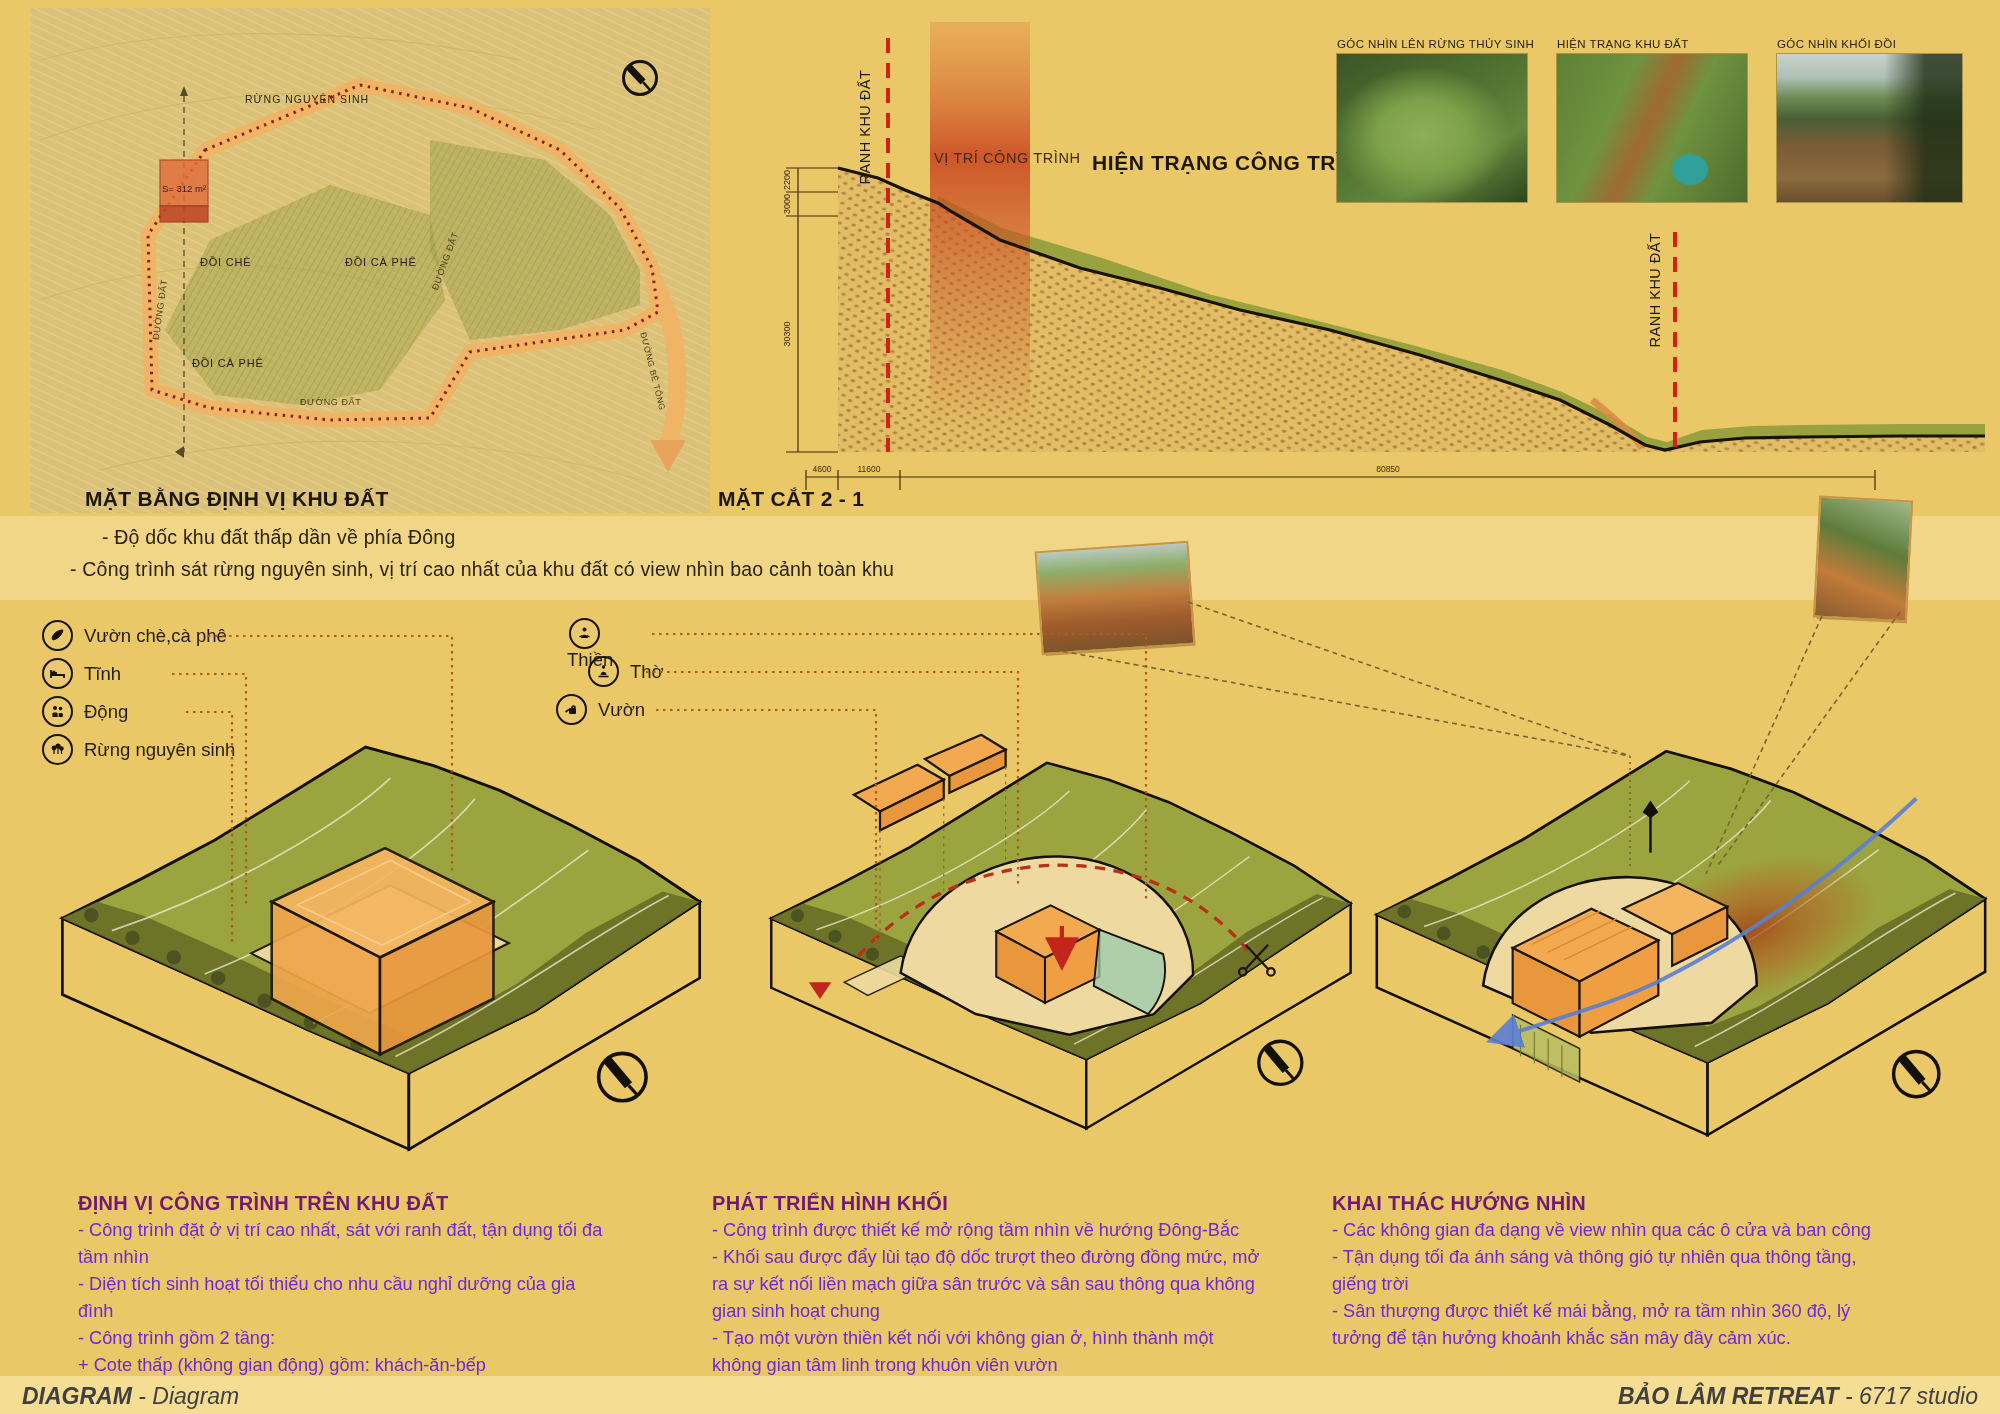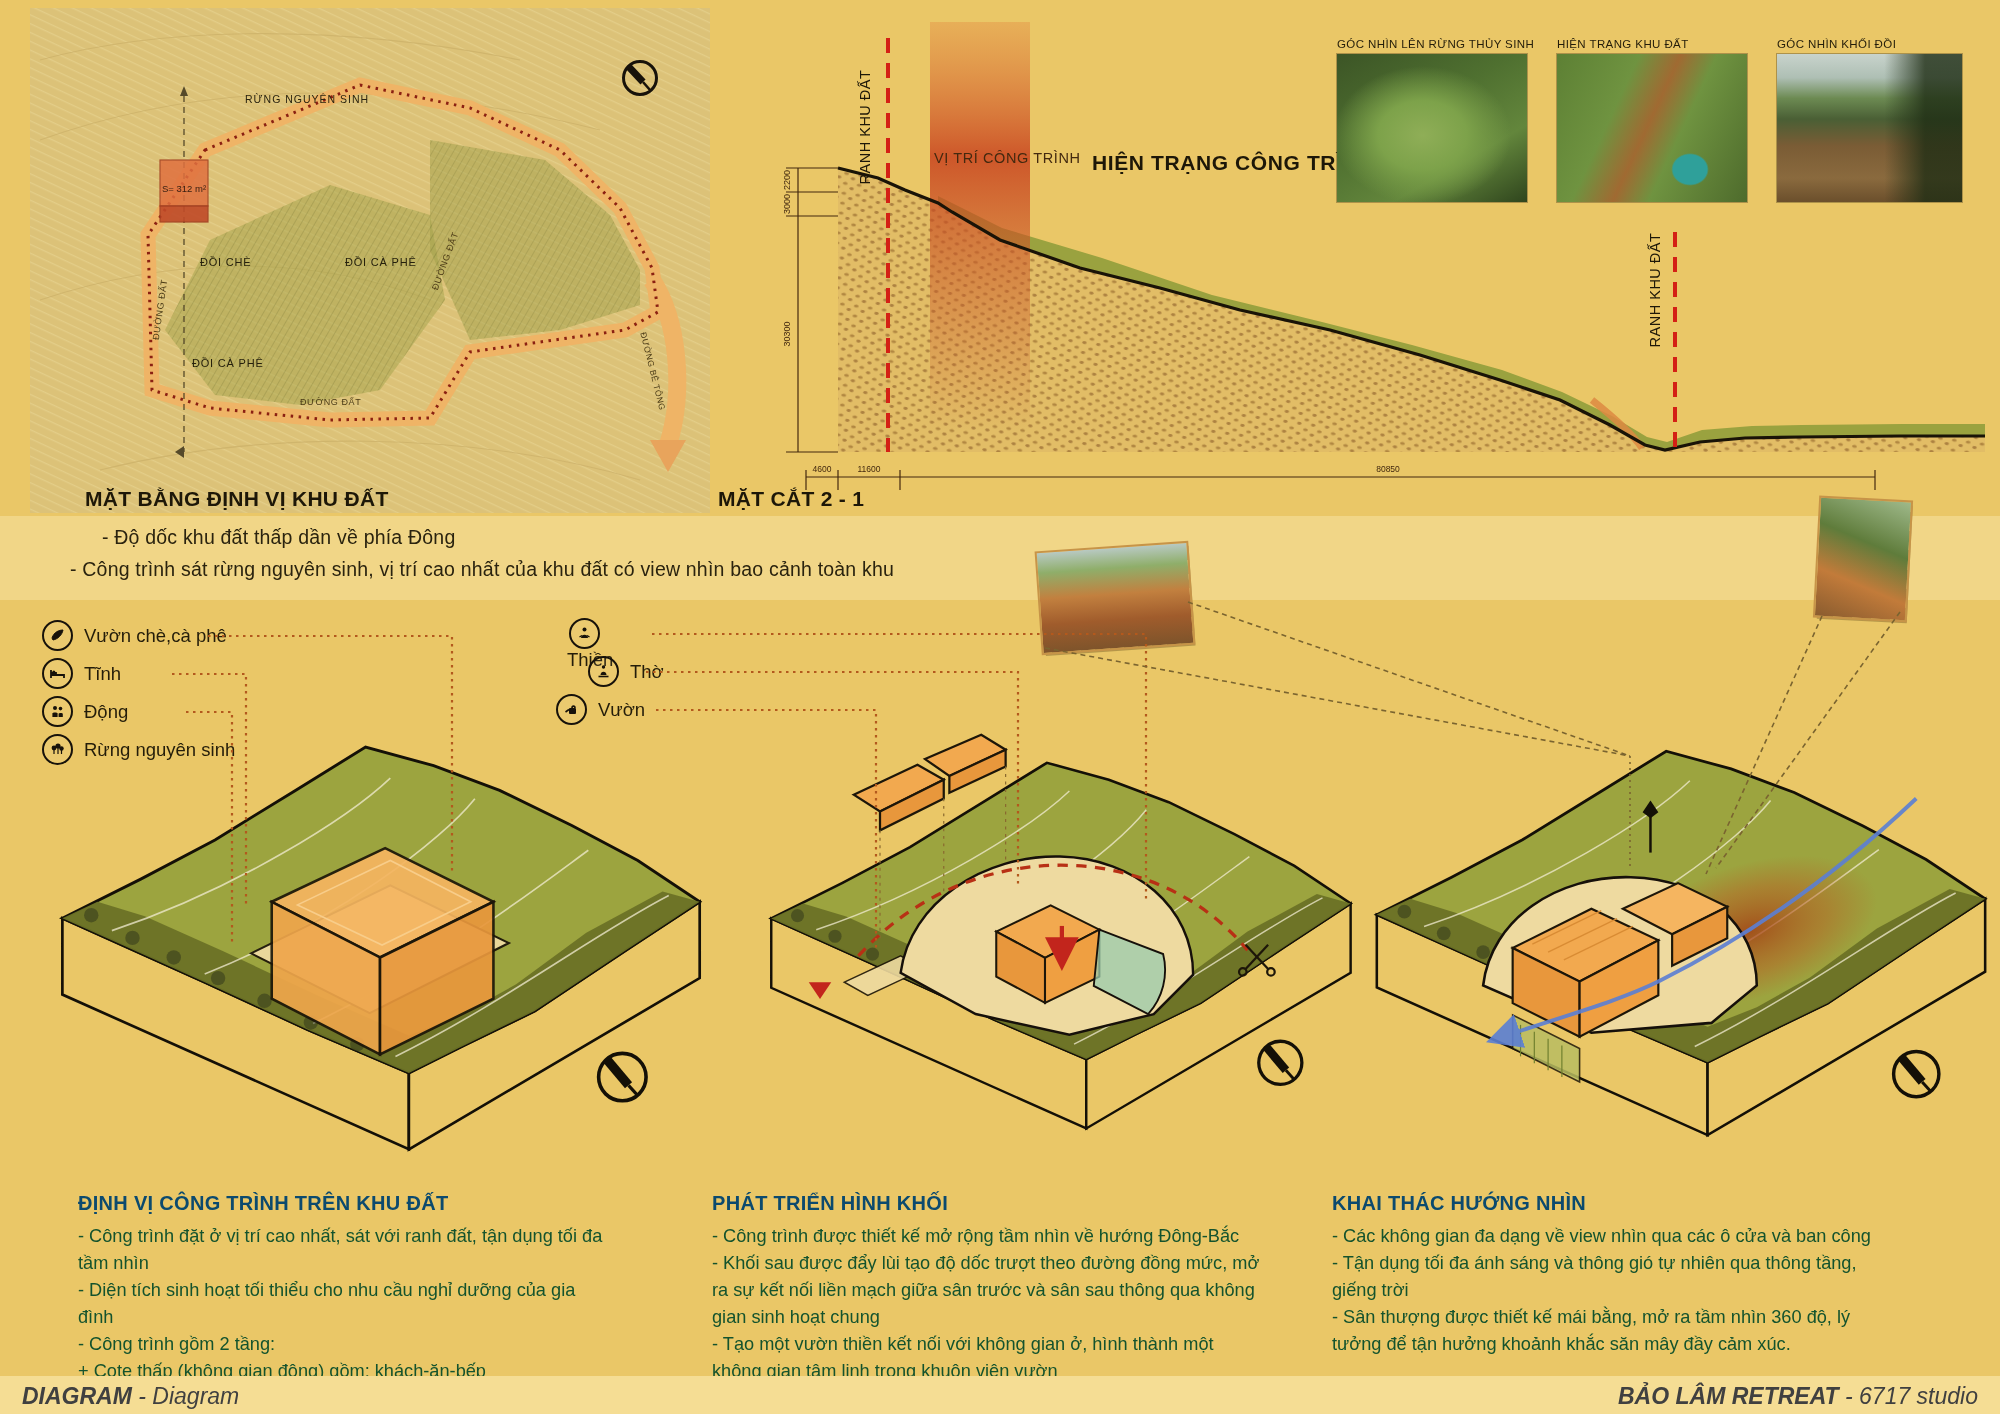--- a/index.html
+++ b/index.html
@@ -18,22 +18,22 @@
   .p3{background-image:linear-gradient(90deg, rgba(0,0,0,0) 58%, rgba(30,45,20,.8) 80%),
       linear-gradient(180deg,#c8d3cc 0%,#aebfb4 16%,#6c8a52 30%,#4a5f35 44%,#7a5c35 62%,#8a6a3e 84%,#6b4f2c 100%);}
   .vpanel{outline:2px solid #c79448;box-shadow:2px 3px 0 rgba(80,60,20,.35);}
   .vp-a{background-image:linear-gradient(180deg,#b8c9c2 0%,#8fae6a 20%,#c2803f 46%,#a05c2c 72%,#7e542b 100%);transform:rotate(-4deg);}
   .vp-b{background-image:linear-gradient(200deg,#9fb98a 0%,#5f7c3b 38%,#c27b3a 68%,#8a5c2f 100%);transform:rotate(3deg);}
   .legend-row{position:absolute;display:flex;align-items:center;}
   .legend-icon{width:27px;height:27px;border:2.2px solid #17120a;border-radius:50%;
                display:flex;align-items:center;justify-content:center;flex:0 0 auto;background:rgba(255,255,255,.06);}
   .legend-label{font-size:18.5px;margin-left:11px;color:#241d0a;white-space:nowrap;}
   .col{position:absolute;}
-  .col-heading{font-size:20px;font-weight:bold;letter-spacing:.3px;color:#0c4a6e;margin-bottom:8px;}
-  .col-line{font-size:18.2px;line-height:27px;color:#14532d;}
+  .col-heading{font-size:20px;font-weight:bold;letter-spacing:.3px;color:#701a75;margin-bottom:2px;}
+  .col-line{font-size:18.2px;line-height:27px;color:#6d28d9;}
   .footer{background:#f5dd94;}
   .footer-text{font-size:23px;color:#404040;white-space:nowrap;font-style:italic;}
   .b{font-weight:bold;}
   svg text{font-family:"Liberation Sans","DejaVu Sans",sans-serif;}
 </style>
 </head>
 <body>
 
 <div class="stage">
 

